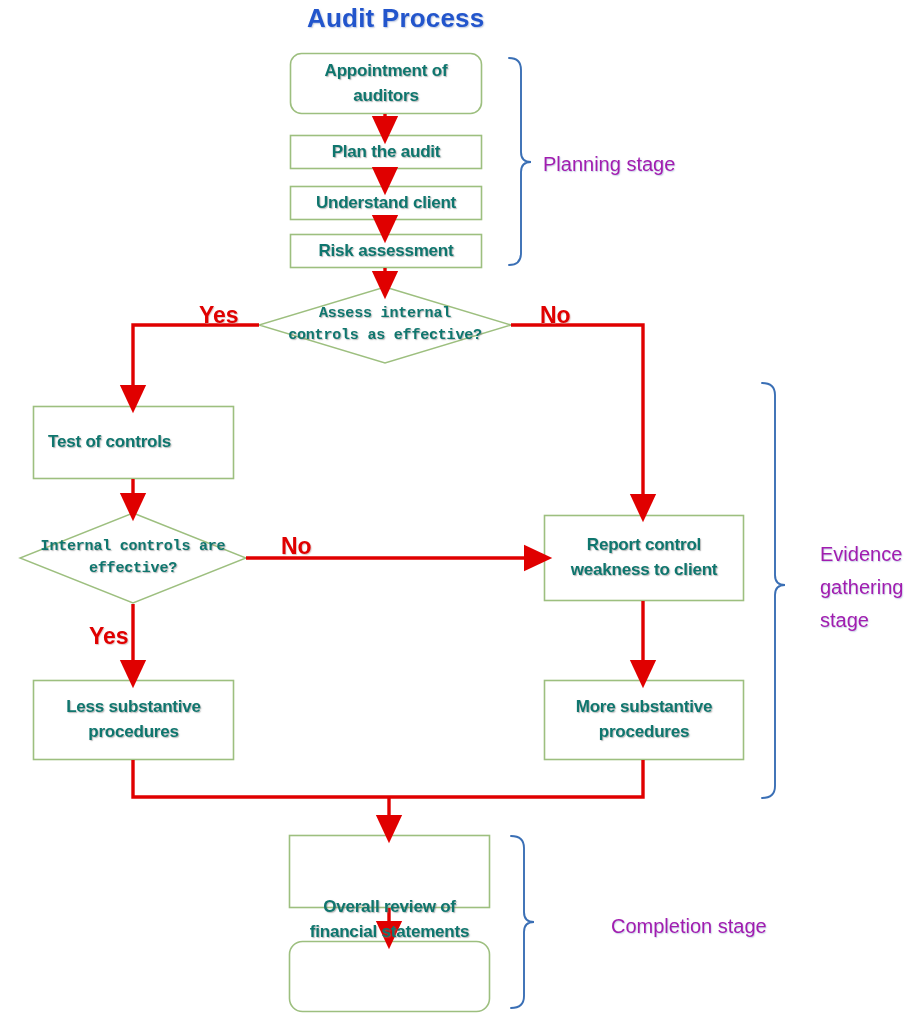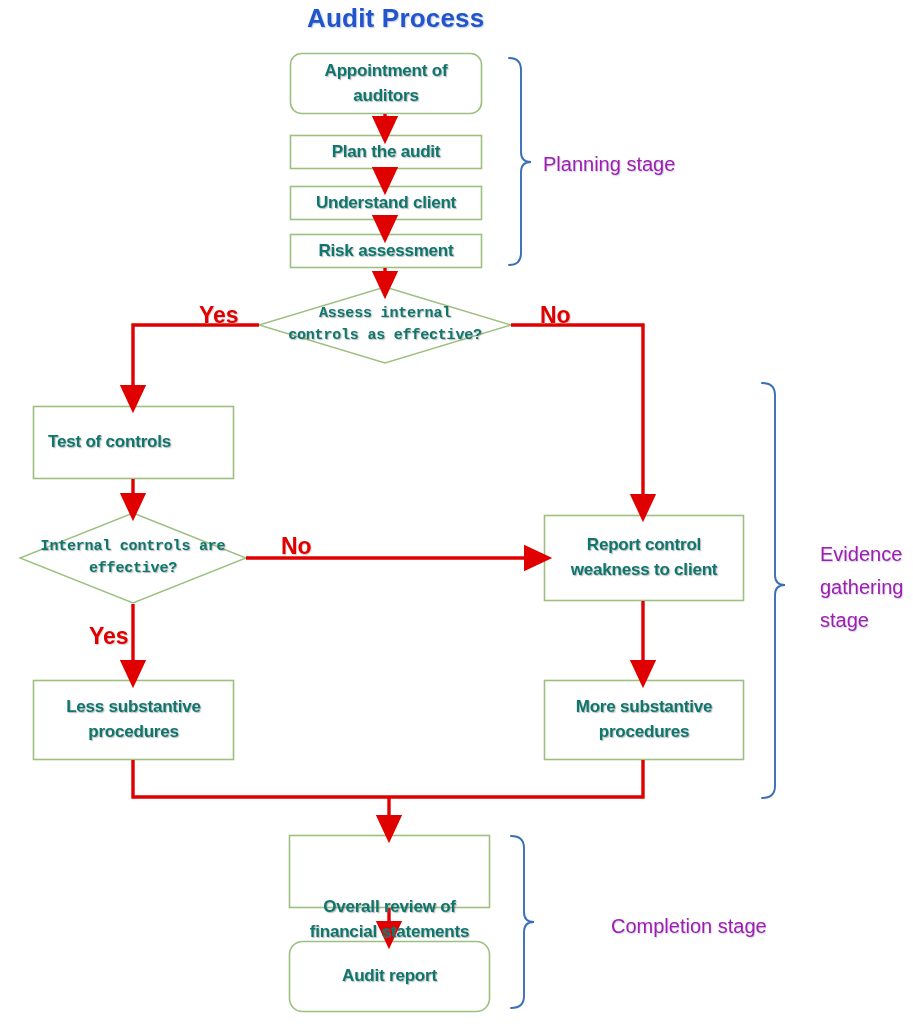--- a/index.html
+++ b/index.html
@@ -164,21 +164,20 @@
 
   <div class="node-label" style="left:34px; top:681px; width:199px; height:78px; white-space:pre-line;">Less substantive
 procedures</div>
 
   <div class="node-label" style="left:545px; top:681px; width:198px; height:78px; white-space:pre-line;">More substantive
 procedures</div>
 
   <div class="node-label" style="left:290px; top:884px; width:199px; height:71px; white-space:pre-line;">Overall review of
 financial statements</div>
 
-  <div class="node-label" style="left:290px; top:942px; width:199px; height:69px;">Audit report</div>
 
   <div class="branch-label" style="left:199px; top:302px;">Yes</div>
 
   <div class="branch-label" style="left:540px; top:302px;">No</div>
 
   <div class="branch-label" style="left:281px; top:533px;">No</div>
 
   <div class="branch-label" style="left:89px; top:623px;">Yes</div>
 
   <div class="stage-label" style="left:543px; top:148px;">Planning stage</div>

